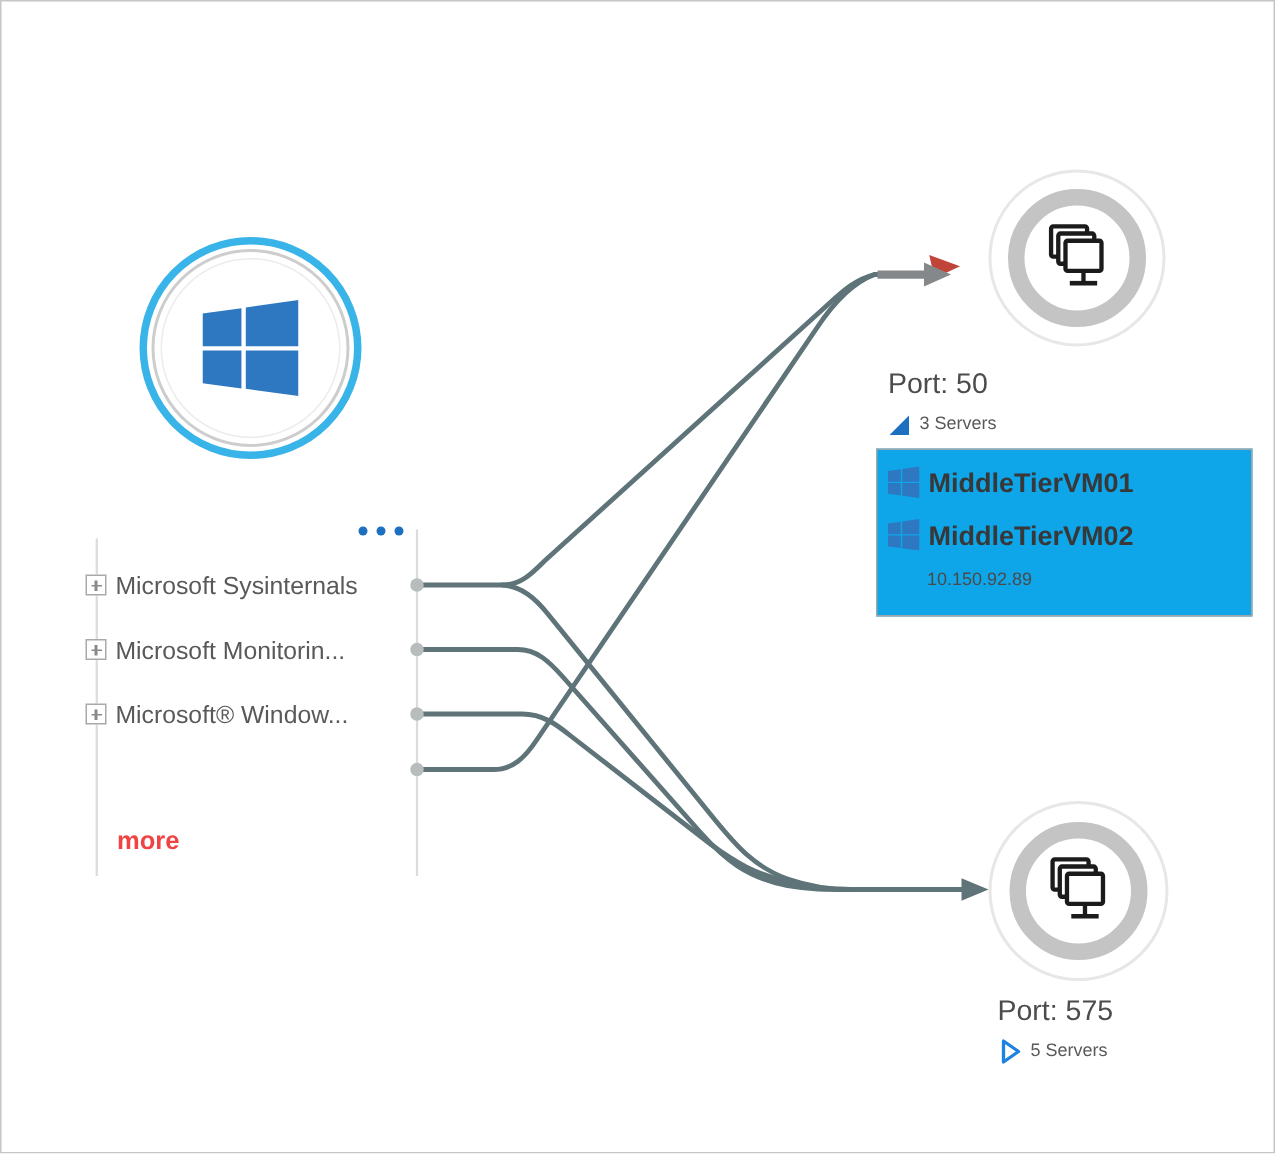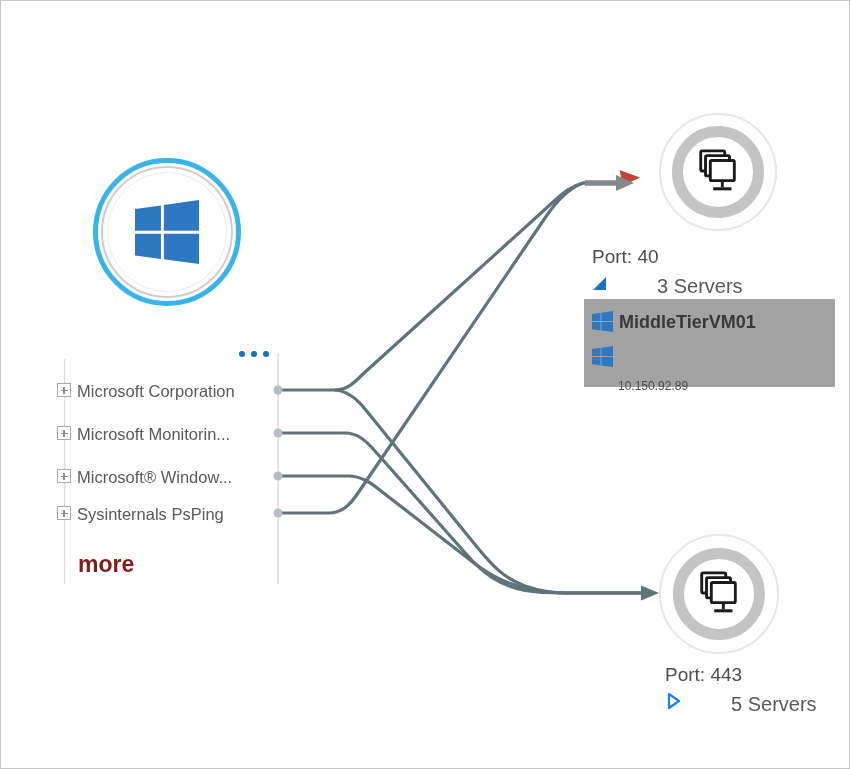--- a/index.html
+++ b/index.html
@@ -44,48 +44,48 @@
   .expand-box {
     position:absolute; left:0; top:3px; width:14px; height:14px;
     border:1px solid #a9a9a9; background:#ffffff;
   }
   .expand-box::before { content:""; position:absolute; left:2.5px; top:5.5px; width:7px; height:1.5px; background:#8a8a8a; }
   .expand-box::after  { content:""; position:absolute; left:5.25px; top:2.75px; width:1.5px; height:7px; background:#8a8a8a; }
   .process-label { position:absolute; left:20px; top:2px; font-size:16.5px; color:#595959; white-space:nowrap; }
 
   .more-link {
     position:absolute; left:77px; top:550px;
-    font-size:23px; font-weight:700; color:#7f1d1d; cursor:pointer;
+    font-size:17px; font-weight:700; color:#ef4444; cursor:pointer;
   }
 
   
   .group-node { position:absolute; }
   .halo { position:absolute; inset:0; border:2px solid #e7e7e7; border-radius:50%; background:#ffffff; }
   .thick-ring { position:absolute; border:11px solid #c4c4c4; border-radius:50%; background:#ffffff; }
   .node-80  { left:658px; top:112px; width:118px; height:118px; }
   .node-80  .thick-ring { left:13px; top:13px; width:92px; height:92px; }
   .node-443 { left:658px; top:533px; width:120px; height:120px; }
   .node-443 .thick-ring { left:14px; top:14px; width:92px; height:92px; }
   .stack-icon { position:absolute; left:50%; top:50%; width:48px; height:48px; margin:-24px 0 0 -24px; }
 
   .port-label { position:absolute; font-size:19px; color:#4c4c4c; white-space:nowrap; }
   .port80-label  { left:591px; top:245px; }
   .port443-label { left:664px; top:663px; }
 
   .servers-row { position:absolute; height:18px; white-space:nowrap; }
   .servers-80  { left:592px; top:273px; }
   .servers-443 { left:666px; top:691px; }
-  .servers-label { position:absolute; left:20px; top:1px; font-size:20px; color:#595959;margin-left:44px; }
+  .servers-label { position:absolute; left:20px; top:1px; font-size:12px; color:#595959; }
   .servers-80 .tri-expanded { left:0; top:3px; border-left-width:13px; border-bottom-width:13px; }
   .tri-collapsed { position:absolute; left:0; top:0; }
 
   
   .server-popup {
-    position:absolute; left:583px; top:298px; width:251px; height:88px;
-    background:#a3a3a3; border:1.5px solid #a0a5a8;
+    position:absolute; left:583px; top:298px; width:251px; height:112px;
+    background:#0ea5e9; border:1.5px solid #a0a5a8;
   }
   .popup-row { position:absolute; left:0; width:100%; height:24px; cursor:pointer; }
   .popup-row .win-ico { position:absolute; left:7px; top:0; width:21px; height:21px; }
   .popup-server-name {
     position:absolute; left:34px; top:1px;
     font-size:18px; font-weight:700; color:#383838; white-space:nowrap;
   }
   .popup-row-1 { top:11px; } .popup-row-2 { top:46px; }
   .popup-ip {
     position:absolute; left:33px; top:79px;
@@ -136,52 +136,48 @@
 
 
   <div class="ellipsis">
       <i></i>
       <i></i>
       <i></i>
     </div>
 
   <div class="process-row" style="top:379px;">
     <span class="expand-box"></span>
-    <span class="process-label">Microsoft Corporation</span>
+    <span class="process-label">Microsoft Sysinternals</span>
   </div>
   <div class="process-row" style="top:422px;">
     <span class="expand-box"></span>
     <span class="process-label">Microsoft Monitorin...</span>
   </div>
   <div class="process-row" style="top:465px;">
     <span class="expand-box"></span>
     <span class="process-label">Microsoft® Window...</span>
-  </div>
-  <div class="process-row" style="top:502px;">
-    <span class="expand-box"></span>
-    <span class="process-label">Sysinternals PsPing</span>
   </div>
 
   <div class="more-link">more</div>
 
   <div class="group-node node-80">
     <div class="halo"></div>
     <div class="thick-ring"></div>
     <svg class="stack-icon" viewBox="0 0 50 50">
       <g fill="#ffffff" stroke="#1b1b1b" stroke-width="3" stroke-linejoin="round">
         <rect x="7" y="3" width="25" height="21" rx="1.5"></rect>
         <rect x="12" y="8" width="25" height="21" rx="1.5"></rect>
         <rect x="17" y="13" width="25" height="21" rx="1.5"></rect>
       </g>
       <line x1="29.5" y1="34" x2="29.5" y2="41" stroke="#1b1b1b" stroke-width="3"></line>
       <line x1="20" y1="42.5" x2="39" y2="42.5" stroke="#1b1b1b" stroke-width="3.2"></line>
     </svg>
   </div>
 
-  <div class="port-label port80-label">Port: 40</div>
+  <div class="port-label port80-label">Port: 50</div>
   <div class="servers-row servers-80">
     <span class="tri-expanded"></span>
     <span class="servers-label">3 Servers</span>
   </div>
 
   <div class="server-popup">
     <div class="popup-row popup-row-1">
       <svg class="win-ico" viewBox="0 0 88 88">
         <path d="M0,12.4 L35.7,7.5 V42.3 H0 Z" fill="#2e78c2"></path>
         <path d="M39.7,6.9 L88,0 V42.3 H39.7 Z" fill="#2e78c2"></path>
@@ -190,39 +186,40 @@
       </svg>
       <span class="popup-server-name">MiddleTierVM01</span>
     </div>
     <div class="popup-row popup-row-2">
       <svg class="win-ico" viewBox="0 0 88 88">
         <path d="M0,12.4 L35.7,7.5 V42.3 H0 Z" fill="#2e78c2"></path>
         <path d="M39.7,6.9 L88,0 V42.3 H39.7 Z" fill="#2e78c2"></path>
         <path d="M0,46.3 H35.7 V81.2 L0,76.3 Z" fill="#2e78c2"></path>
         <path d="M39.7,46.3 H88 V88 L39.7,81.4 Z" fill="#2e78c2"></path>
       </svg>
+      <span class="popup-server-name">MiddleTierVM02</span>
     </div>
     <div class="popup-ip">10.150.92.89</div>
   </div>
 
   <div class="group-node node-443">
     <div class="halo"></div>
     <div class="thick-ring"></div>
     <svg class="stack-icon" viewBox="0 0 50 50">
       <g fill="#ffffff" stroke="#1b1b1b" stroke-width="3" stroke-linejoin="round">
         <rect x="7" y="3" width="25" height="21" rx="1.5"></rect>
         <rect x="12" y="8" width="25" height="21" rx="1.5"></rect>
         <rect x="17" y="13" width="25" height="21" rx="1.5"></rect>
       </g>
       <line x1="29.5" y1="34" x2="29.5" y2="41" stroke="#1b1b1b" stroke-width="3"></line>
       <line x1="20" y1="42.5" x2="39" y2="42.5" stroke="#1b1b1b" stroke-width="3.2"></line>
     </svg>
   </div>
 
-  <div class="port-label port443-label">Port: 443</div>
+  <div class="port-label port443-label">Port: 575</div>
   <div class="servers-row servers-443">
     <svg class="tri-collapsed" width="14" height="18" viewBox="0 0 14 18">
       <polygon points="2,2 12,9 2,16" fill="none" stroke="#1e83e0" stroke-width="2.2" stroke-linejoin="round"></polygon>
     </svg>
     <span class="servers-label">5 Servers</span>
   </div>
 
 </div>
 
 </body></html>

